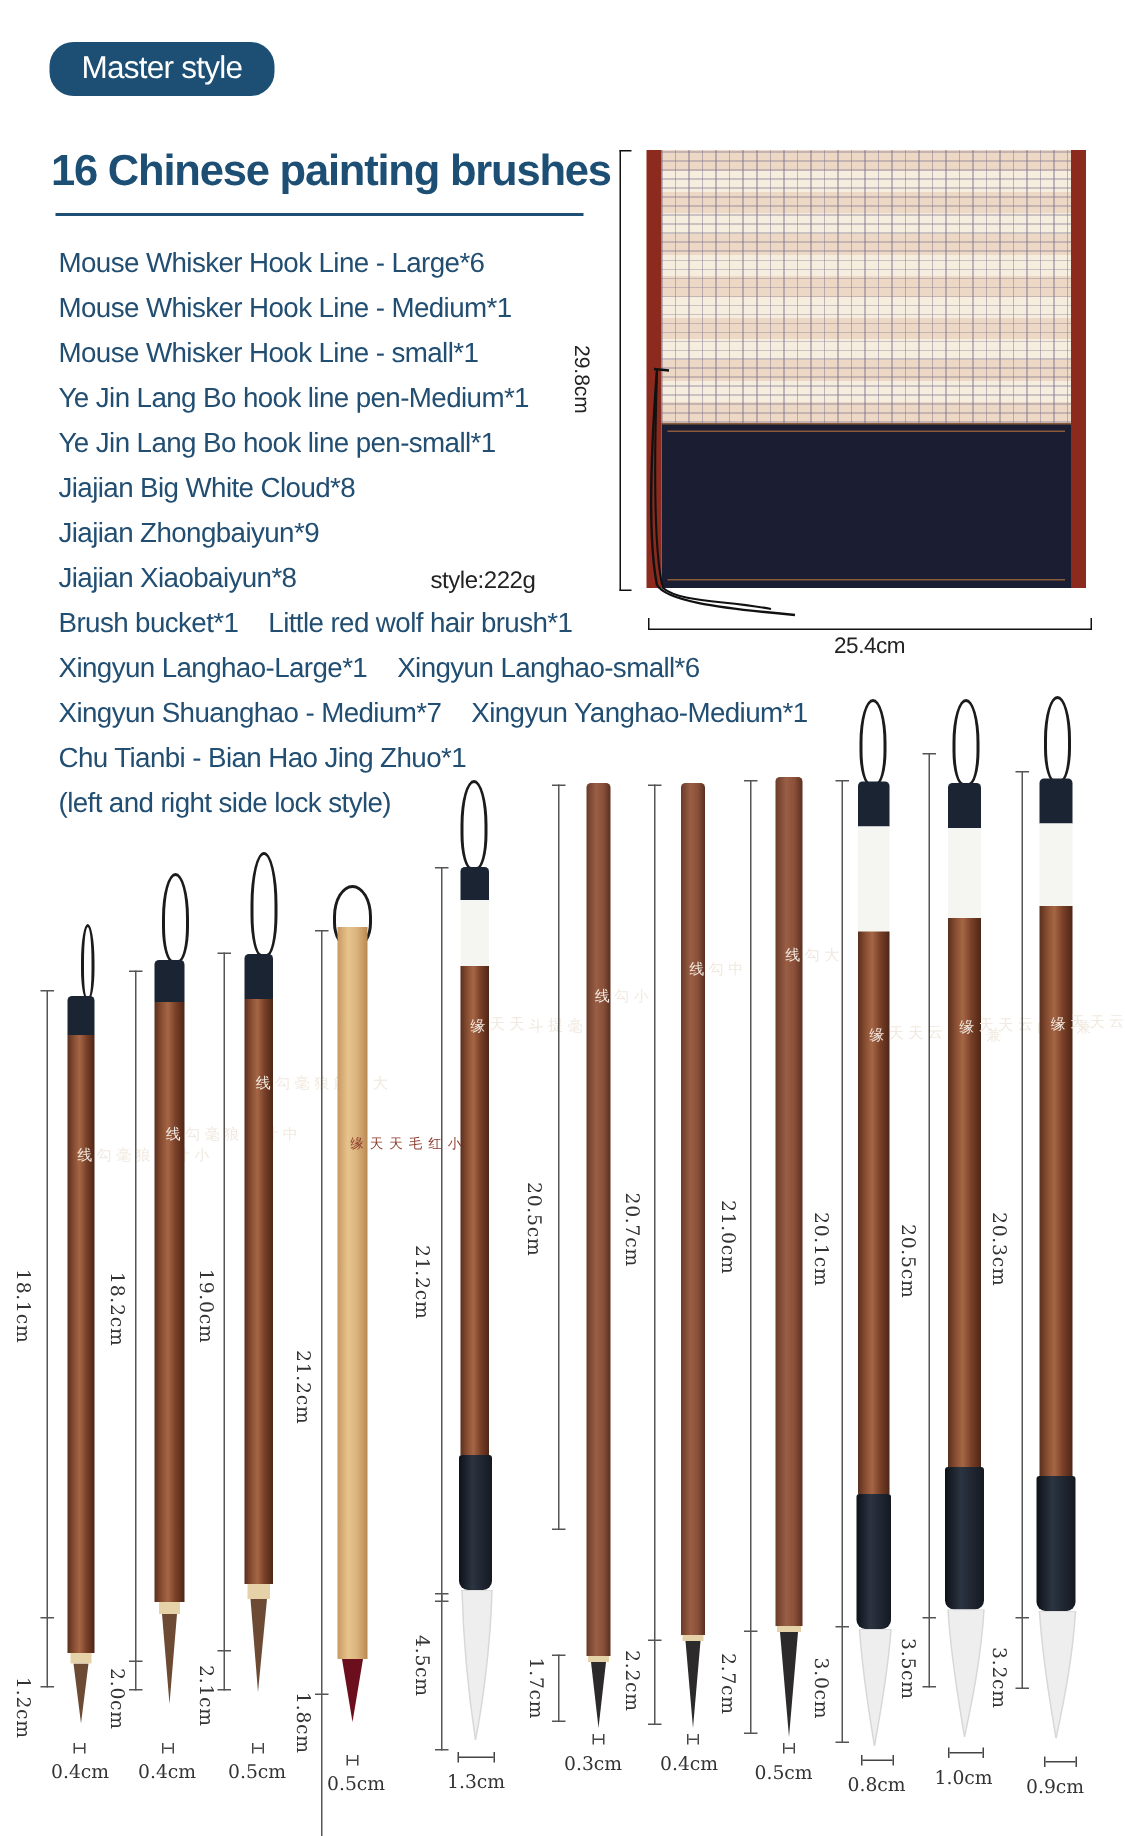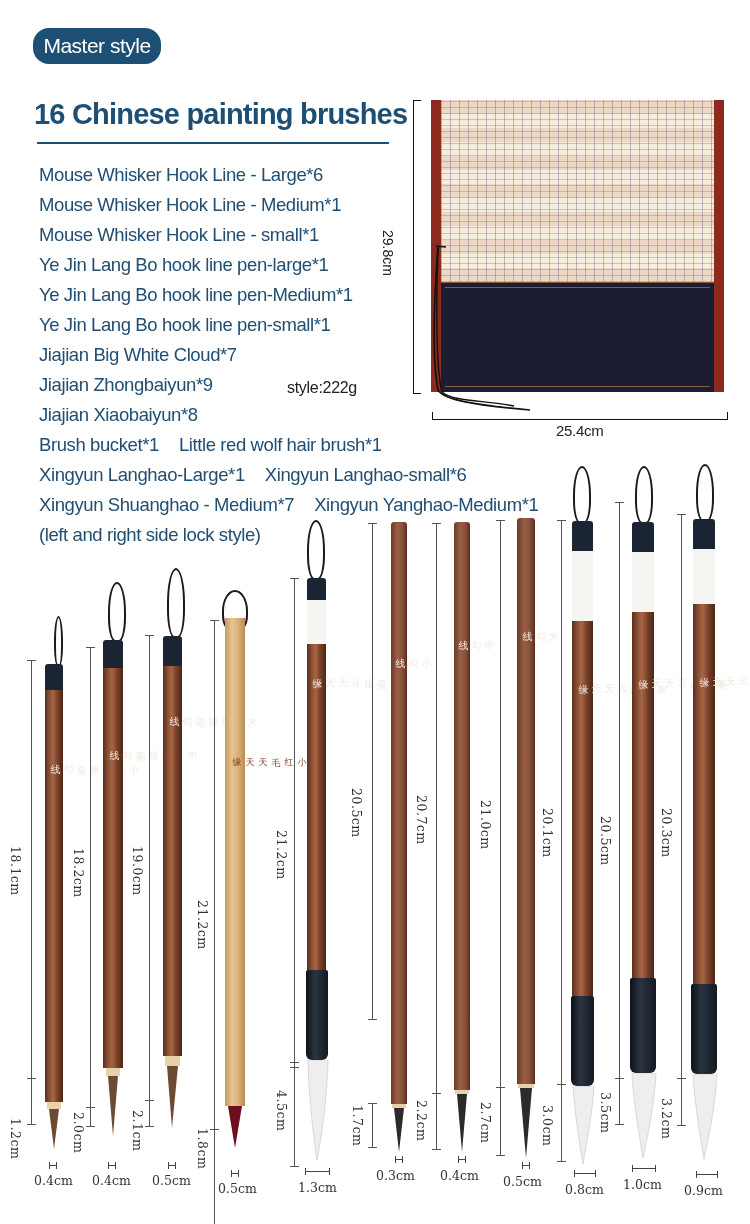--- a/index.html
+++ b/index.html
@@ -1,20 +1,20 @@
 <!DOCTYPE html>
 <html><head>
 <meta charset="utf-8">
 <style>
   * { box-sizing: border-box; margin: 0; padding: 0; }
   html, body { width: 750px; height: 1224px; background: #ffffff; overflow: hidden; }
   body { position: relative; font-family: "Liberation Sans", "DejaVu Sans", sans-serif; }
 
   .badge {
-    position: absolute; left: 33px; top: 28px; height: 36px; width: 128px;
+    position: absolute; left: 33px; top: 28px; height: 36px; width: 150px;
     background: #1d4f75; color: #fff; border-radius: 16px;
     font-size: 21px; line-height: 36px; text-align: center; letter-spacing: -0.5px;
   }
   .title {
     position: absolute; left: 34px; top: 98px;
     color: #1d4f75; font-size: 29px; font-weight: bold; letter-spacing: -0.8px;
     white-space: nowrap;
   }
   .title-rule { position: absolute; left: 37px; top: 142px; width: 352px; height: 1.5px; background: #1d4f75; }
 
@@ -91,29 +91,29 @@
 <body>
 
 <div class="badge">Master style</div>
 <div class="title">16 Chinese painting brushes</div>
 <div class="title-rule"></div>
 
 <div class="list">
   <div class="list-row"><span>Mouse Whisker Hook Line - Large*6</span></div>
   <div class="list-row"><span>Mouse Whisker Hook Line - Medium*1</span></div>
   <div class="list-row"><span>Mouse Whisker Hook Line - small*1</span></div>
-  <div class="list-row"><span>Ye Jin Lang Bo hook line pen-large*1</span></div>
   <div class="list-row"><span>Ye Jin Lang Bo hook line pen-Medium*1</span></div>
   <div class="list-row"><span>Ye Jin Lang Bo hook line pen-small*1</span></div>
-  <div class="list-row"><span>Jiajian Big White Cloud*7</span></div>
+  <div class="list-row"><span>Jiajian Big White Cloud*8</span></div>
   <div class="list-row"><span>Jiajian Zhongbaiyun*9</span></div>
   <div class="list-row"><span>Jiajian Xiaobaiyun*8</span></div>
   <div class="list-row"><span>Brush bucket*1</span><span>Little red wolf hair brush*1</span></div>
   <div class="list-row"><span>Xingyun Langhao-Large*1</span><span>Xingyun Langhao-small*6</span></div>
   <div class="list-row"><span>Xingyun Shuanghao - Medium*7</span><span>Xingyun Yanghao-Medium*1</span></div>
+  <div class="list-row"><span>Chu Tianbi - Bian Hao Jing Zhuo*1</span></div>
   <div class="list-row"><span>(left and right side lock style)</span></div>
 </div>
 
 <div class="weight">style:222g</div>
 
 <div class="dim-v"></div>
 <div class="dim-v-label">29.8cm</div>
 <div class="roll">
   <div class="mat"></div>
   <div class="pocket"></div>

